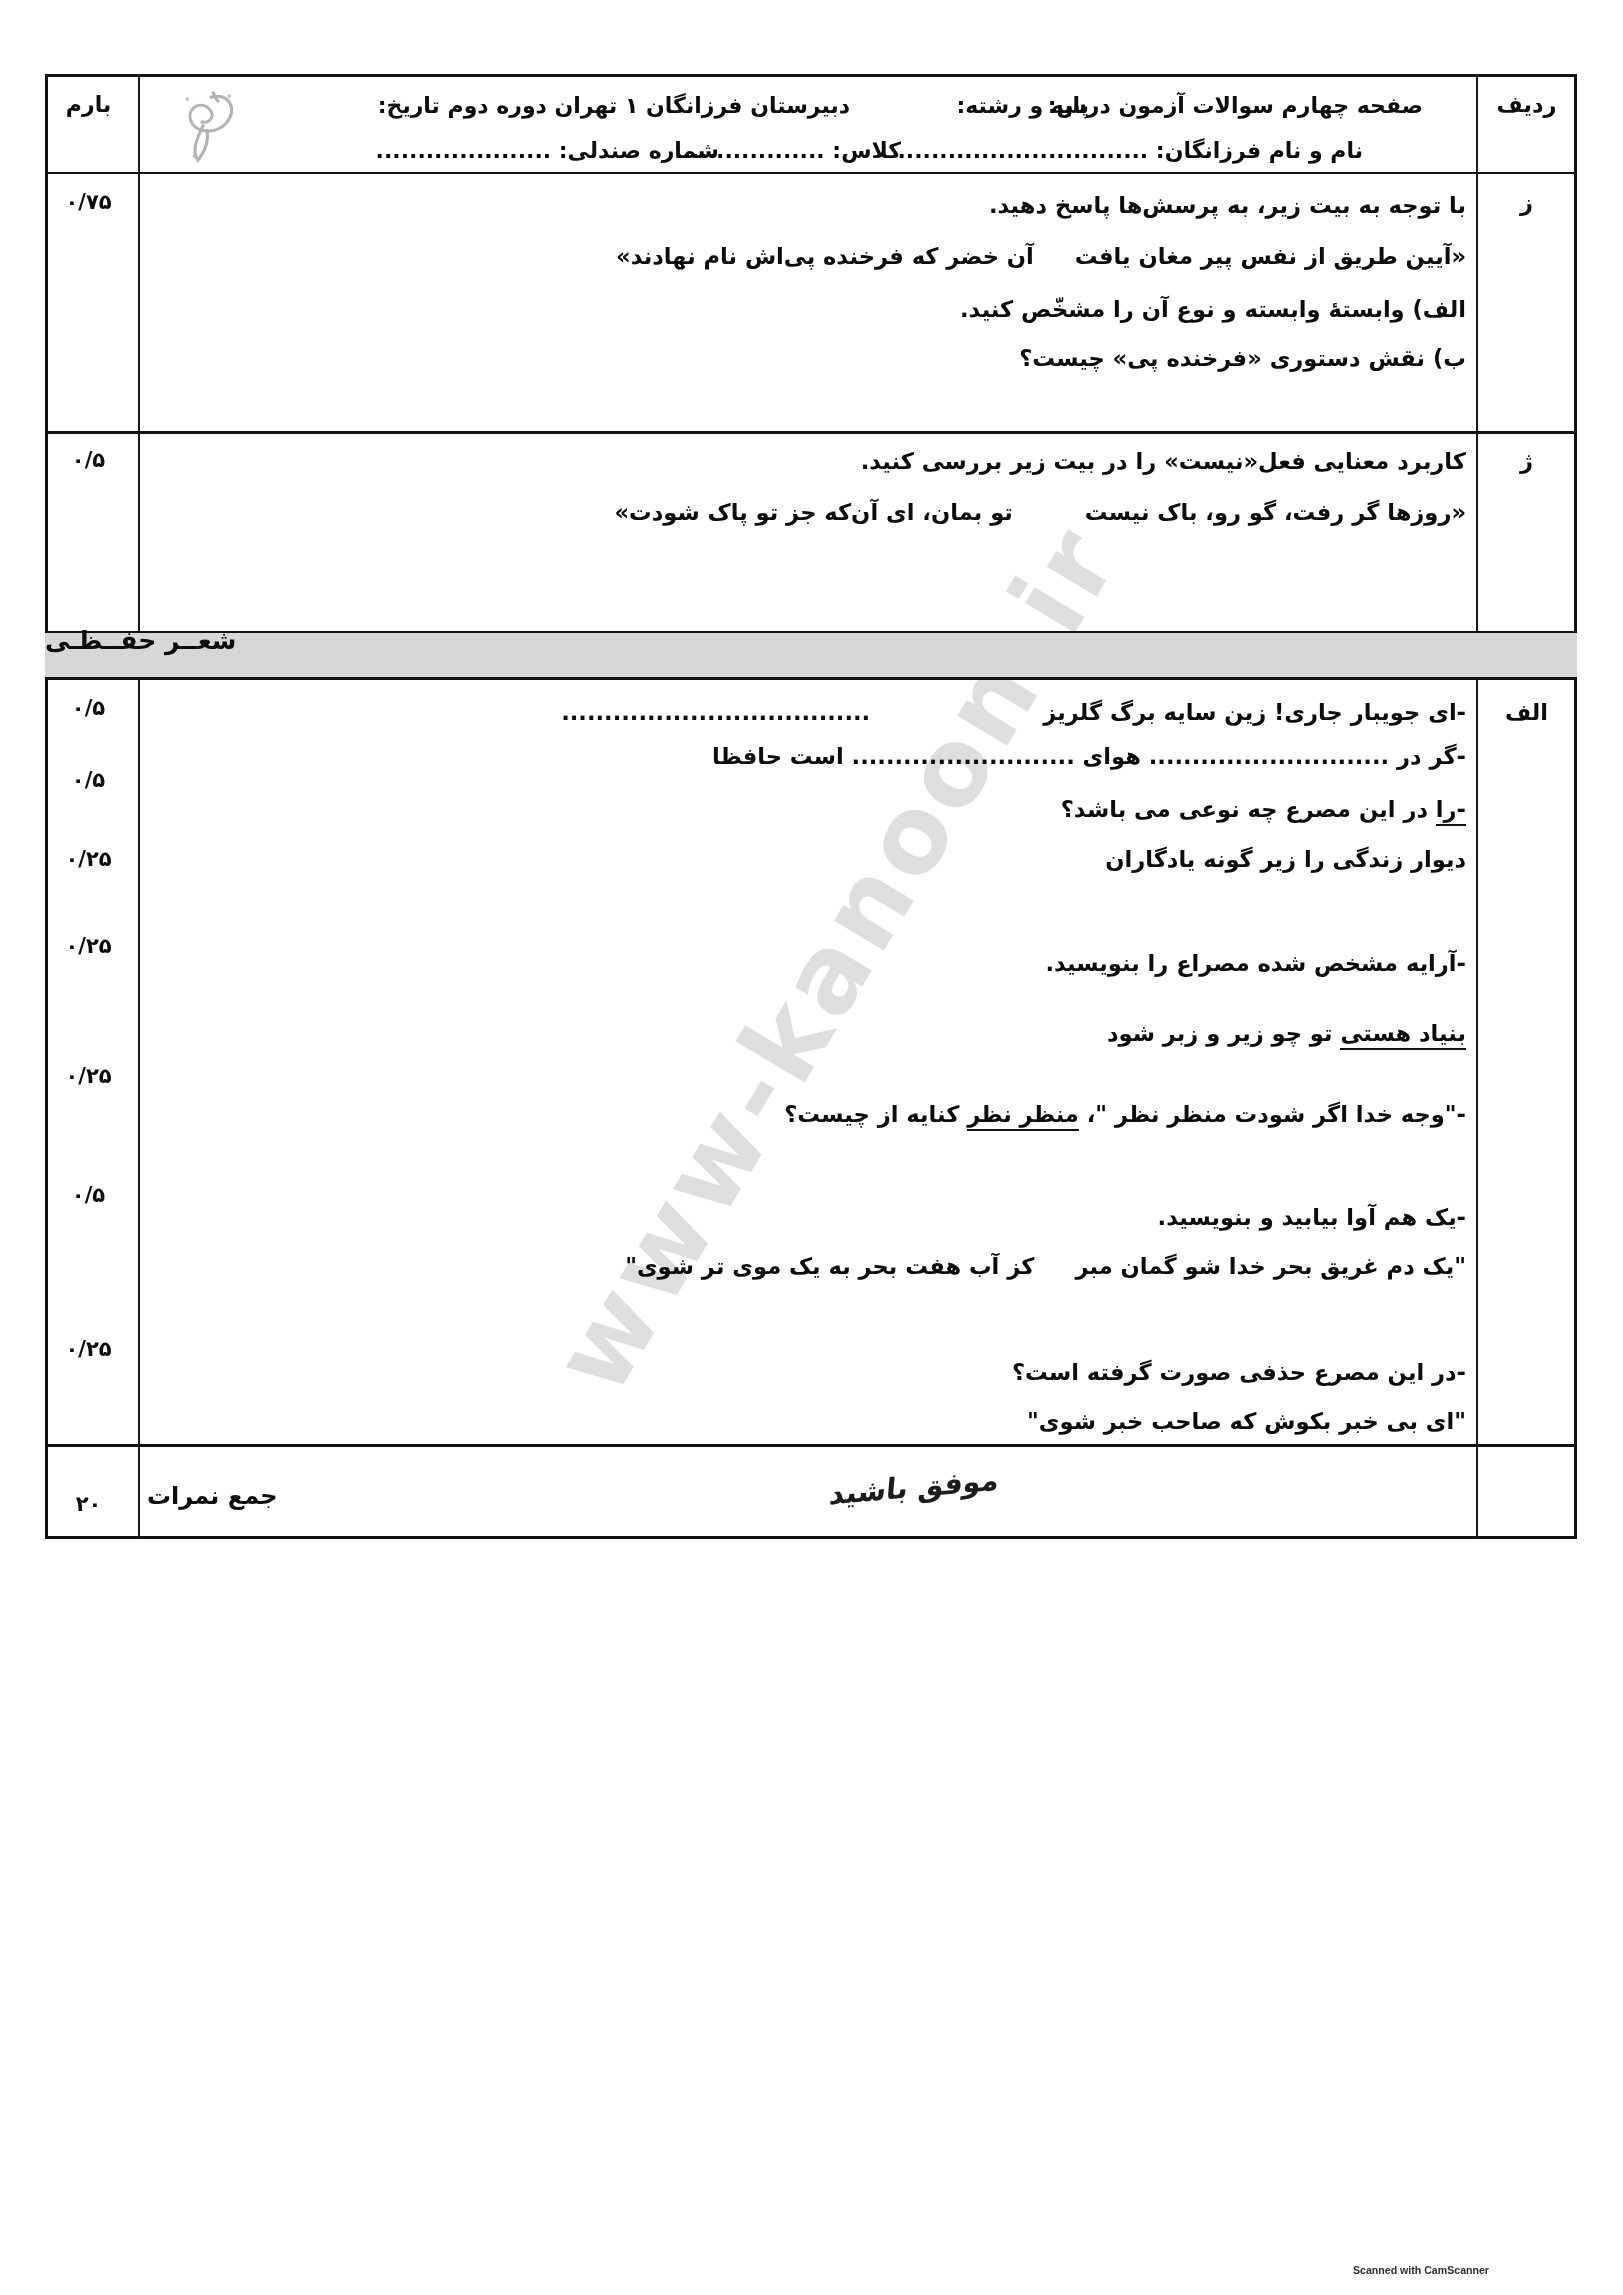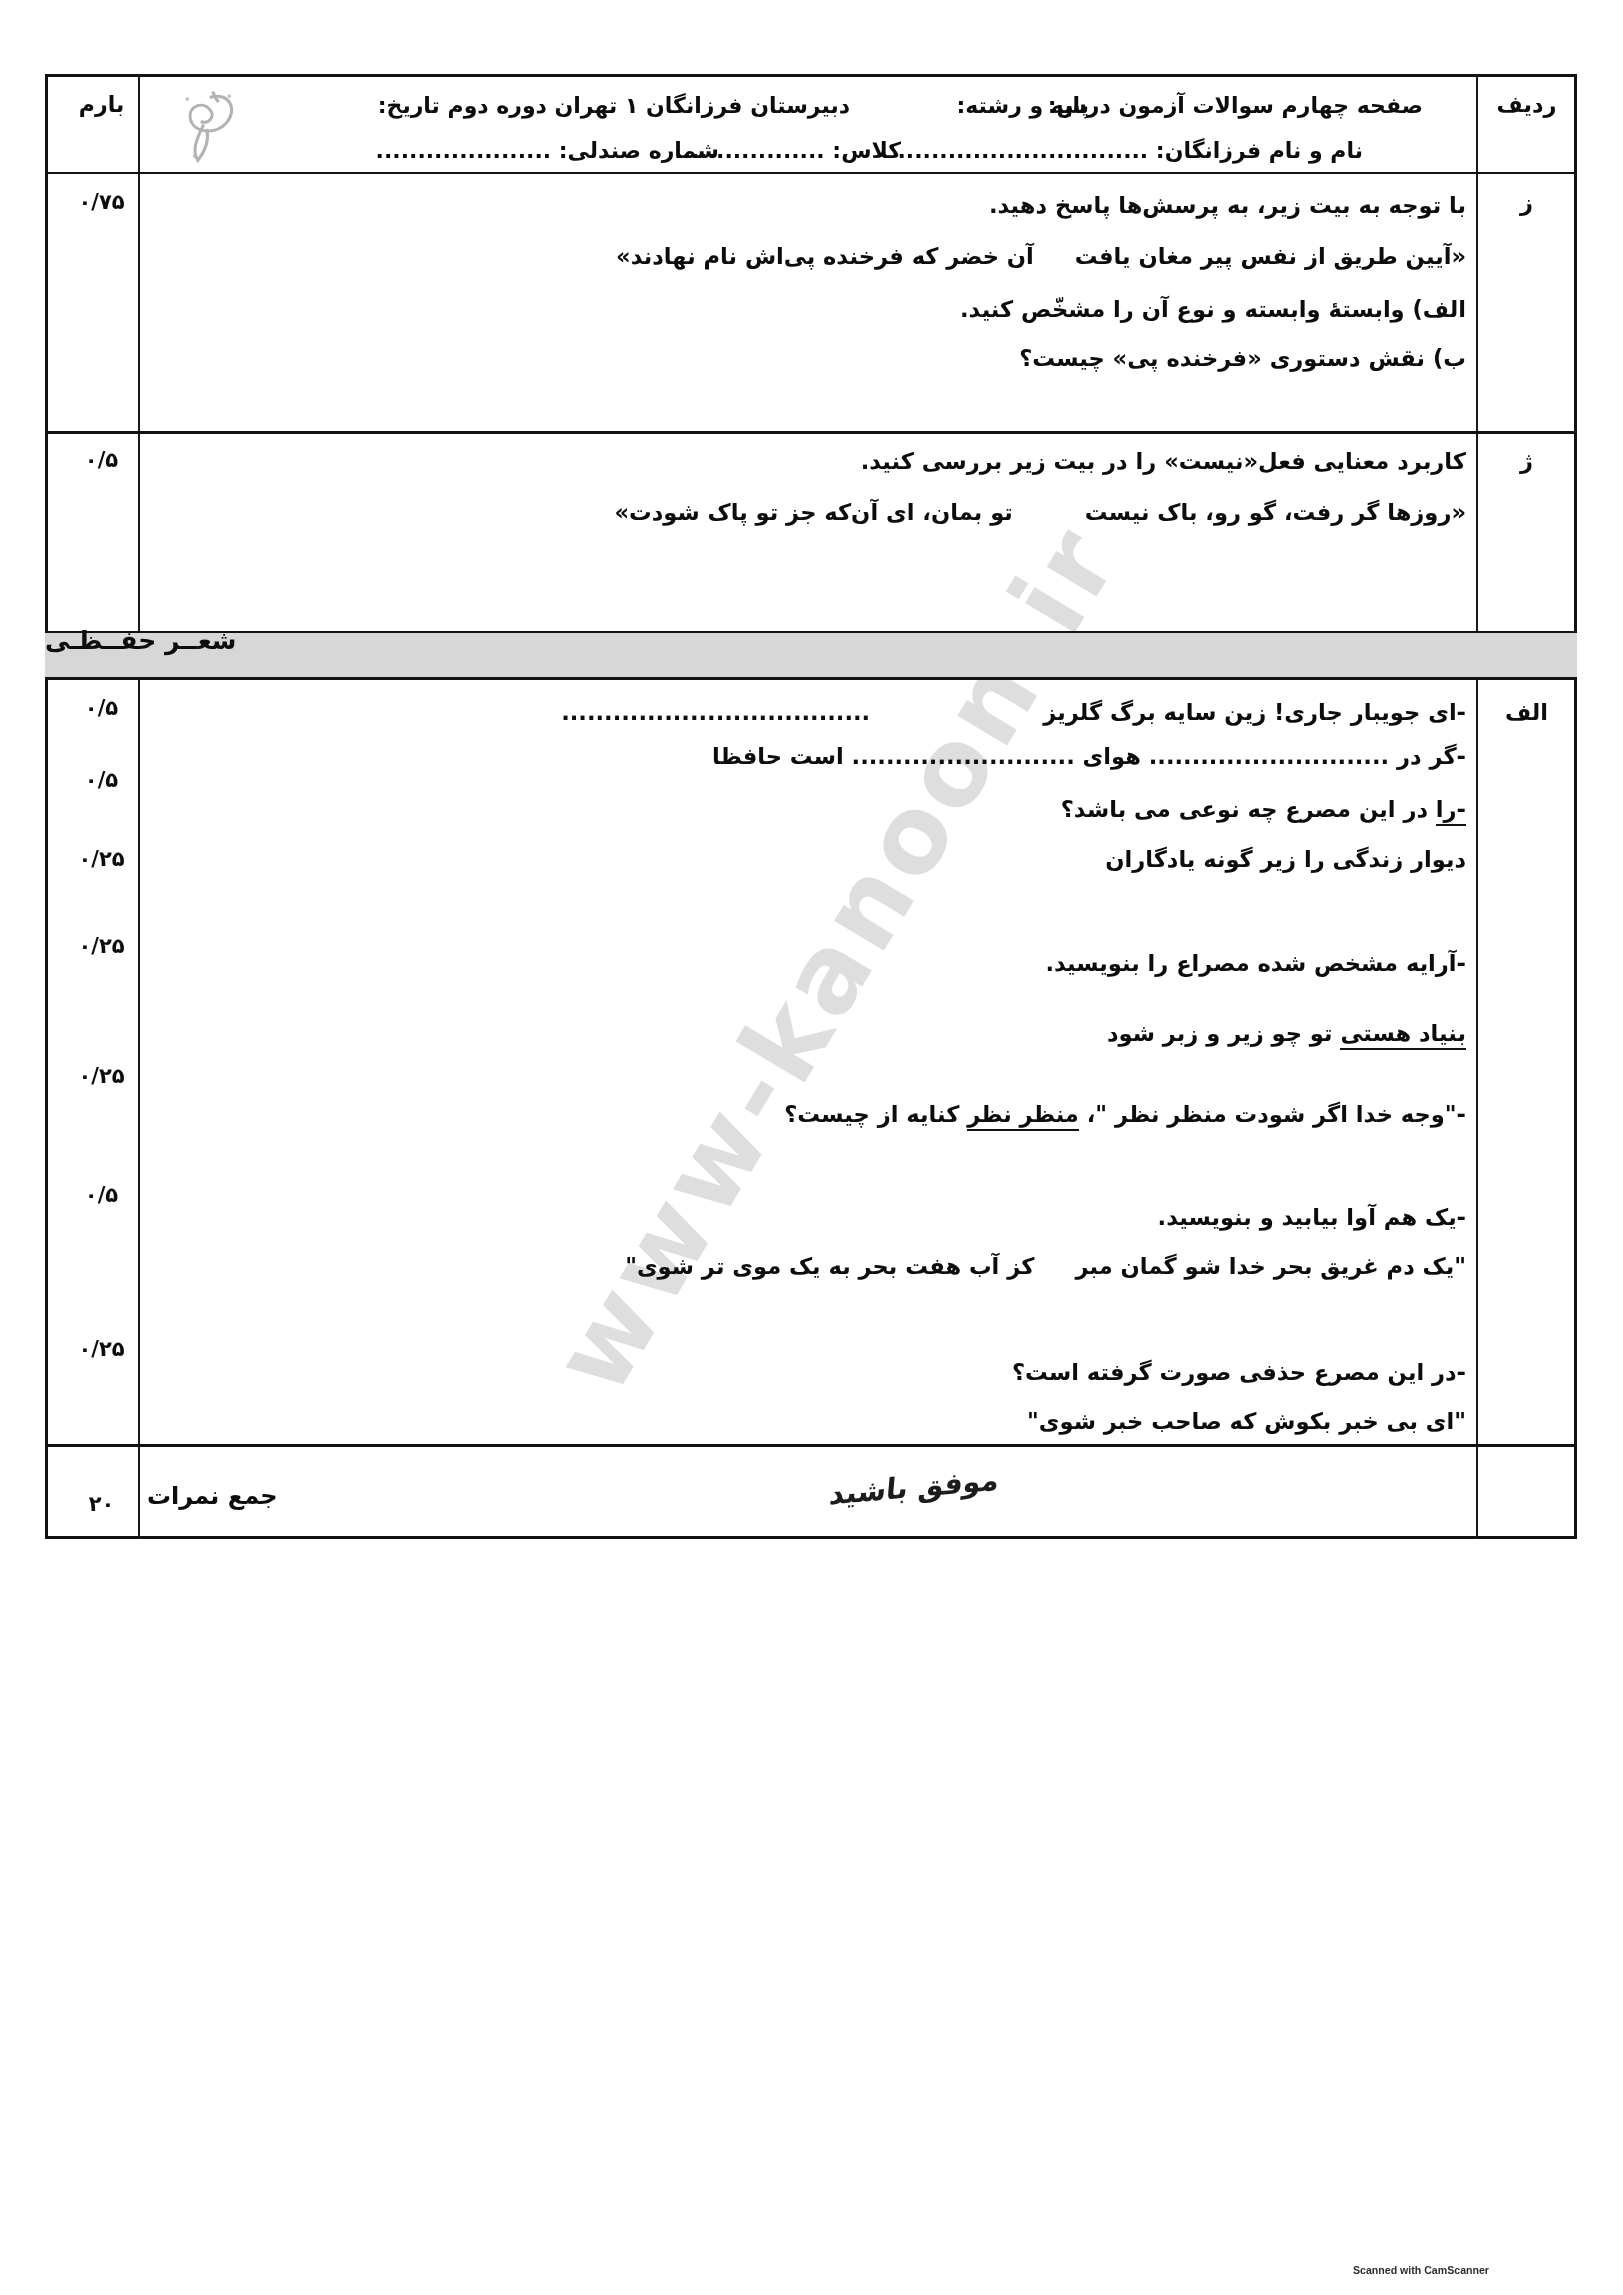--- a/index.html
+++ b/index.html
@@ -12,21 +12,21 @@
           border:3px solid #121212;box-sizing:border-box;background:transparent;z-index:2;}
   .vline{position:absolute;top:74px;width:1.5px;height:1465px;background:#1a1a1a;z-index:3;}
   .hline{position:absolute;left:45px;width:1532px;background:#121212;z-index:3;}
   .band{position:absolute;left:45px;top:631px;width:1532px;height:49px;background:#d7d7d7;
         border-top:2.3px solid #121212;border-bottom:3px solid #121212;box-sizing:border-box;z-index:4;}
   .band-title{position:absolute;left:45px;top:625px;width:1528px;text-align:left;
         font-size:25px;line-height:32px;z-index:5;}
   
   .qline{position:absolute;right:157px;font-size:22.6px;line-height:29px;z-index:5;}
   .hdr{position:absolute;font-size:22px;line-height:30px;z-index:5;}
-  .cell-score{position:absolute;left:55px;width:93px;text-align:center;font-size:21px;line-height:29px;z-index:5;}
+  .cell-score{position:absolute;left:42px;width:93px;text-align:center;font-size:21px;line-height:29px;z-index:5;}
   .cell-num{position:absolute;left:1476px;width:101px;text-align:center;font-size:22.6px;line-height:29px;z-index:5;}
   .u{border-bottom:2.3px solid #121212;padding-bottom:2.3px;}
   .gap-s{display:inline-block;width:41px;}
   .gap-m{display:inline-block;width:72px;}
   .gap-l{display:inline-block;width:173px;}
   .watermark{position:absolute;left:143px;top:897px;width:1387px;text-align:center;
         font-size:106px;font-weight:bold;letter-spacing:6px;color:#dedede;
         transform:rotate(-59deg);transform-origin:50% 50%;direction:ltr;white-space:nowrap;z-index:1;}
   .handwrite{position:absolute;left:829px;top:1470px;font-size:29px;line-height:35px;
         transform:rotate(-5deg) skewX(-10deg);color:#1c1c1c;z-index:5;}

